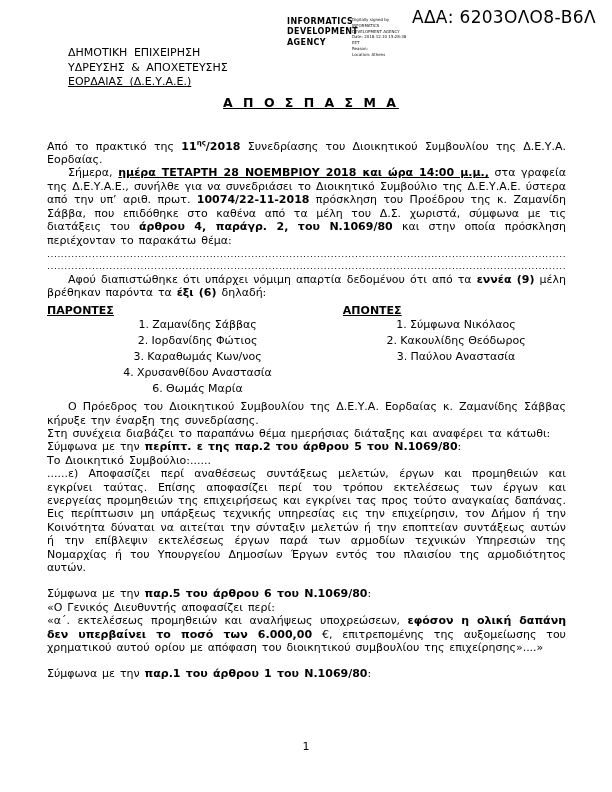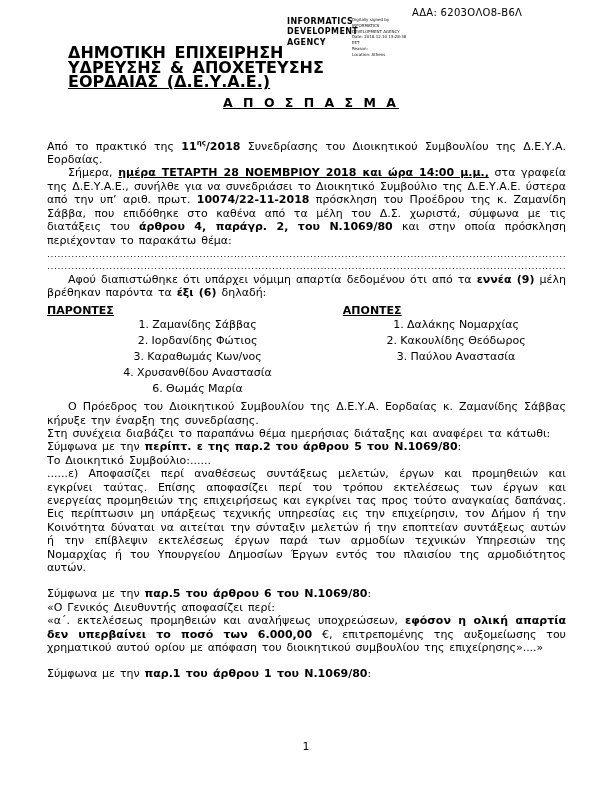--- a/index.html
+++ b/index.html
@@ -4,36 +4,36 @@
 <style>
   html,body{margin:0;padding:0;}
   body{
     width:612px;height:792px;position:relative;overflow:hidden;
     background:#ffffff;color:#000000;
     font-family:"DejaVu Sans","Liberation Sans",sans-serif;
     -webkit-font-smoothing:none;
   }
   .ada{
     position:absolute;top:7px;left:412px;
-    font-size:10px;letter-spacing:0.3px;white-space:nowrap;
+    font-size:17px;letter-spacing:0.3px;white-space:nowrap;
   }
   .stamp{
     position:absolute;top:17px;left:287px;display:flex;gap:5px;
   }
   .stamp-big{
     font-size:8px;font-weight:bold;width:60px;line-height:1.3;
     letter-spacing:0.4px;
   }
   .stamp-small{
     font-size:4px;line-height:1.45;width:62px;color:#111;
     white-space:pre-line;
   }
   .org{
     position:absolute;top:46px;left:68px;
-    font-size:16px;font-weight:bold;line-height:14.5px;
+    font-size:11px;font-weight:normal;line-height:14.5px;
     word-spacing:3px;white-space:nowrap;
   }
   .org .org-underline{text-decoration:underline;}
   .doc-title{
     position:absolute;top:95px;left:10px;right:0;text-align:center;
     font-size:12.5px;font-weight:bold;
   }
   .doc-title span{text-decoration:underline;letter-spacing:3px;}
   .body-flow{
     position:absolute;top:137px;left:47px;width:519px;
@@ -103,31 +103,31 @@
       <div class="col-left">
         <div class="col-head">ΠΑΡΟΝΤΕΣ</div>
         <div class="member-item"><span class="num">1.</span><span>Ζαμανίδης Σάββας</span></div>
         <div class="member-item"><span class="num">2.</span><span>Ιορδανίδης Φώτιος</span></div>
         <div class="member-item"><span class="num">3.</span><span>Καραθωμάς Κων/νος</span></div>
         <div class="member-item"><span class="num">4.</span><span>Χρυσανθίδου Αναστασία</span></div>
         <div class="member-item"><span class="num">6.</span><span>Θωμάς Μαρία</span></div>
       </div>
       <div class="col-right">
         <div class="col-head">ΑΠΟΝΤΕΣ</div>
-        <div class="member-item"><span class="num">1.</span><span>Δαλάκης Νομαρχίας</span></div>
+        <div class="member-item"><span class="num">1.</span><span>Σύμφωνα Νικόλαος</span></div>
         <div class="member-item"><span class="num">2.</span><span>Κακουλίδης Θεόδωρος</span></div>
         <div class="member-item"><span class="num">3.</span><span>Παύλου Αναστασία</span></div>
       </div>
     </div>
     <div class="para indent"><span class="">Ο Πρόεδρος του Διοικητικού Συμβουλίου της Δ.Ε.Υ.Α. Εορδαίας κ. Ζαμανίδης Σάββας κήρυξε την έναρξη της συνεδρίασης.</span></div>
     <div class="para"><span class="">Στη συνέχεια διαβάζει το παραπάνω θέμα ημερήσιας διάταξης και αναφέρει τα κάτωθι:</span></div>
     <div class="para"><span class="">Σύμφωνα με την </span><span class="run-b ">περίπτ. ε της παρ.2 του άρθρου 5 του Ν.1069/80</span><span class="">:</span></div>
     <div class="para"><span class="">Το Διοικητικό Συμβούλιο:......</span></div>
     <div class="para"><span class="">......ε) Αποφασίζει περί αναθέσεως συντάξεως μελετών, έργων και προμηθειών και εγκρίνει ταύτας. Επίσης αποφασίζει περί του τρόπου εκτελέσεως των έργων και ενεργείας προμηθειών της επιχειρήσεως και εγκρίνει τας προς τούτο αναγκαίας δαπάνας. Εις περίπτωσιν μη υπάρξεως τεχνικής υπηρεσίας εις την επιχείρησιν, τον Δήμον ή την Κοινότητα δύναται να αιτείται την σύνταξιν μελετών ή την εποπτείαν συντάξεως αυτών ή την επίβλεψιν εκτελέσεως έργων παρά των αρμοδίων τεχνικών Υπηρεσιών της Νομαρχίας ή του Υπουργείου Δημοσίων Έργων εντός του πλαισίου της αρμοδιότητος αυτών.</span></div>
     <div class="gap"></div>
     <div class="para"><span class="">Σύμφωνα με την </span><span class="run-b ">παρ.5 του άρθρου 6 του Ν.1069/80</span><span class="">:</span></div>
     <div class="para"><span class="">«Ο Γενικός Διευθυντής αποφασίζει περί:</span></div>
-    <div class="para"><span class="">«α΄. εκτελέσεως προμηθειών και αναλήψεως υποχρεώσεων, </span><span class="run-b ">εφόσον η ολική απαρτία δεν υπερβαίνει το ποσό των 6.000,00</span><span class=""> €, επιτρεπομένης της αυξομείωσης του χρηματικού αυτού ορίου με απόφαση του διοικητικού συμβουλίου της επιχείρησης»....»</span></div>
+    <div class="para"><span class="">«α΄. εκτελέσεως προμηθειών και αναλήψεως υποχρεώσεων, </span><span class="run-b ">εφόσον η ολική δαπάνη δεν υπερβαίνει το ποσό των 6.000,00</span><span class=""> €, επιτρεπομένης της αυξομείωσης του χρηματικού αυτού ορίου με απόφαση του διοικητικού συμβουλίου της επιχείρησης»....»</span></div>
     <div class="gap"></div>
     <div class="para"><span class="">Σύμφωνα με την </span><span class="run-b ">παρ.1 του άρθρου 1 του Ν.1069/80</span><span class="">:</span></div>
   </div>
 
 <div class="page-number">1</div>
 
 </body></html>

